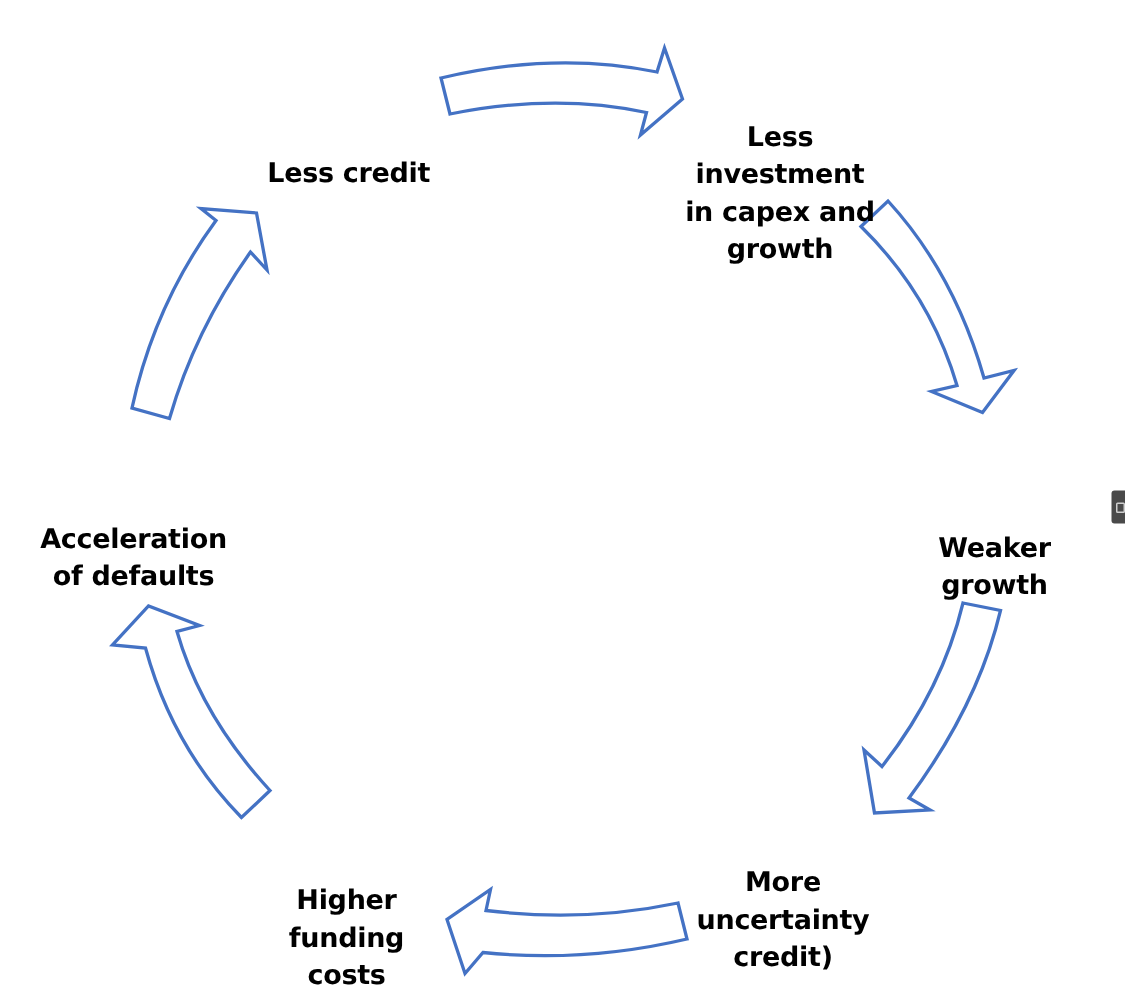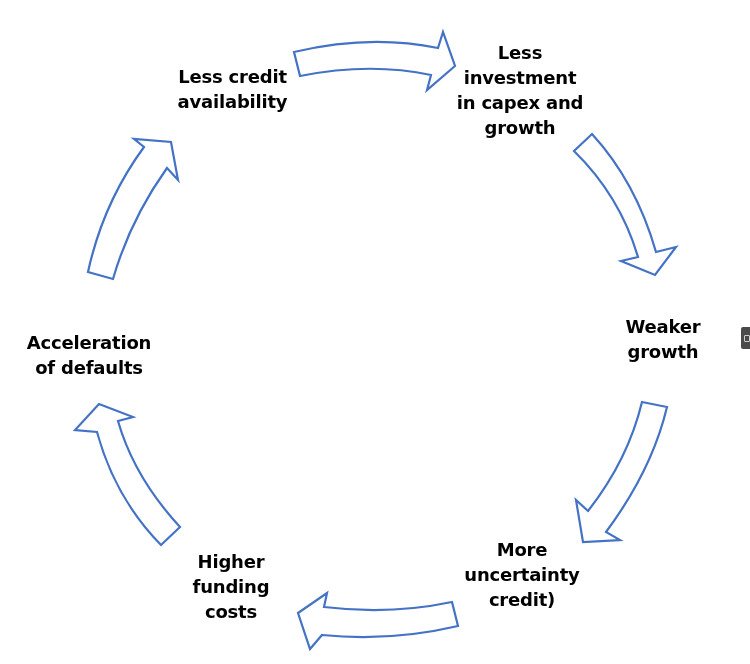--- a/index.html
+++ b/index.html
@@ -1,27 +1,27 @@
 <!DOCTYPE html>
 <html><head>
   <meta charset="utf-8">
   <style>
     html, body { margin: 0; padding: 0; background: #ffffff; }
     body { width: 750px; height: 664px; position: relative; overflow: hidden;
            font-family: "DejaVu Sans", "Liberation Sans", sans-serif; }
     #diagram { position: absolute; left: 0; top: 0; width: 750px; height: 664px; }
     .node-label { position: absolute; text-align: center; font-weight: bold;
-                  font-size: 18px; line-height: 25px; color: #000000; letter-spacing: -0.2px; }
+                  font-size: 18px; line-height: 25px; color: #000000; letter-spacing: -0.2px; margin-top: 39px; }
     .node-label span { display: block; white-space: nowrap; }
     #n0 { left: 165px; top: 64px;  width: 135px; }
     #n1 { left: 450px; top: 40px;  width: 140px; }
     #n2 { left: 612px; top: 314px; width: 102px; text-align: center; }
     #n3 { left: 460px; top: 537px; width: 124px; }
     #n4 { left: 186px; top: 549px; width: 90px; }
-    #n5 { left: 18px;  top: 330px; width: 142px; }
+    #n5 { left: 18px;  top: 308px; width: 142px; }
     .arrow { fill: #ffffff; stroke: #4472c4; stroke-width: 2.2; stroke-linejoin: miter; }
     #edge-tab { position: absolute; left: 741px; top: 327px; width: 12px; height: 22px;
                 background: #4a4a4a; border-radius: 2px; }
     #edge-tab::after { content: ""; position: absolute; left: 3px; top: 8px; width: 4px; height: 5px;
                        border: 1px solid #cfcfcf; border-radius: 1px; }
   </style>
 </head>
 <body>
 
 <svg id="diagram" viewBox="0 0 750 664" xmlns="http://www.w3.org/2000/svg">
@@ -34,21 +34,20 @@
 
   <path class="arrow" d="M452,602 L458,626 Q390,642 322,635 L310,649 L298,613 L327,593 L324,607 Q390,615 452,602 Z" style="stroke: rgb(68, 114, 196);"></path>
 
   <path class="arrow" d="M180,527 L161,545 Q115,498 97,432 L75,430 L99,404 L133,417 L118,421 Q134,477 180,527 Z" style="stroke: rgb(68, 114, 196);"></path>
 
   <path class="arrow" d="M88,272 Q103,203 144,147 L134,139 L171,142 L178,180 L167,168 Q130,220 113,279 Z" style="stroke: rgb(68, 114, 196);"></path>
 </svg>
 
 <div class="node-label" id="n0">
   <span>Less credit</span>
-  <span>availability</span>
 </div>
 <div class="node-label" id="n1">
   <span>Less</span>
   <span>investment</span>
   <span>in capex and</span>
   <span>growth</span>
 </div>
 <div class="node-label" id="n2">
   <span>Weaker</span>
   <span>growth</span>

